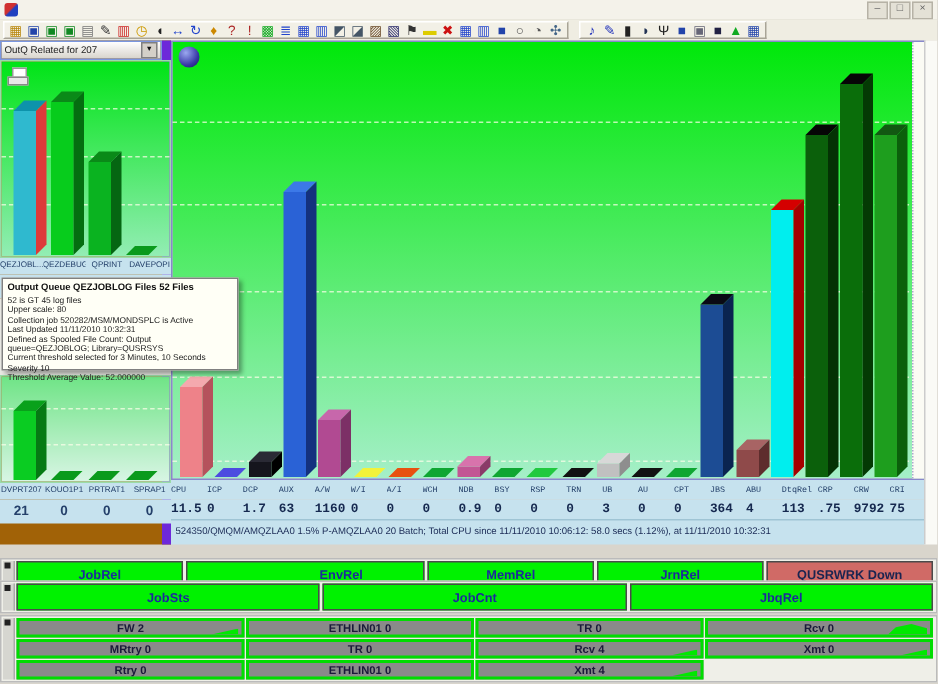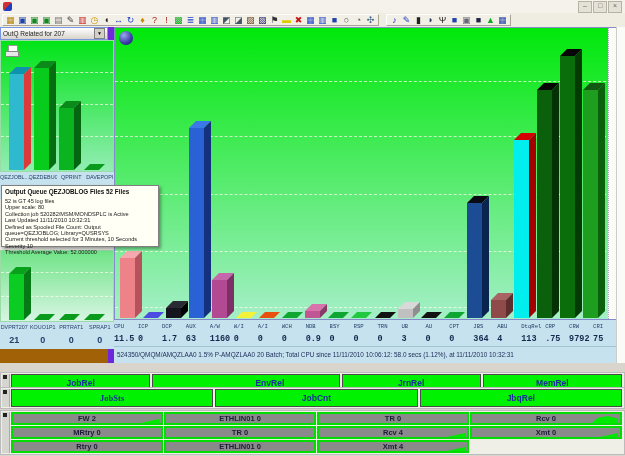--- a/index.html
+++ b/index.html
@@ -449,28 +449,29 @@
       <div class="tt-line">Severity 10</div>
       <div class="tt-line">Threshold Average Value: 52.000000</div>
     </div>
 </div>
 
 <div id="sec1" class="sect">
   <div class="handle"></div>
   <div class="btnrow" id="row1">
       <div class="gbtn" style="flex: 1 1 0%;">JobRel</div>
       <div class="gbtn" style="flex: 1 1 0%; padding-left: 48px;">EnvRel</div>
+      <div class="gbtn" style="flex: 1 1 0%;">MemRel</div>
       <div class="gbtn" style="flex: 1 1 0%;">JrnRel</div>
-      <div class="gbtn" style="flex: 1 1 0%;">MemRel</div>
+      <div class="gbtn alert" style="flex: 1 1 0%;">QUSRWRK Down</div>
     </div>
 </div>
 <div id="sec2" class="sect">
   <div class="handle"></div>
   <div class="btnrow" id="row2">
-      <div class="gbtn" style="flex: 1 1 0%; font-family: Liberation Serif, serif;">JobSts</div>
+      <div class="gbtn" style="flex: 1 1 0%;">JobSts</div>
       <div class="gbtn" style="flex: 1 1 0%;">JobCnt</div>
       <div class="gbtn" style="flex: 1 1 0%;">JbqRel</div>
     </div>
 </div>
 <div id="sec3" class="sect">
   <div class="handle"></div>
   <div id="net-table">
       <div class="cell">FW 2<div class="spark s1"></div></div>
       <div class="cell">ETHLIN01 0</div>
       <div class="cell">TR 0</div>

